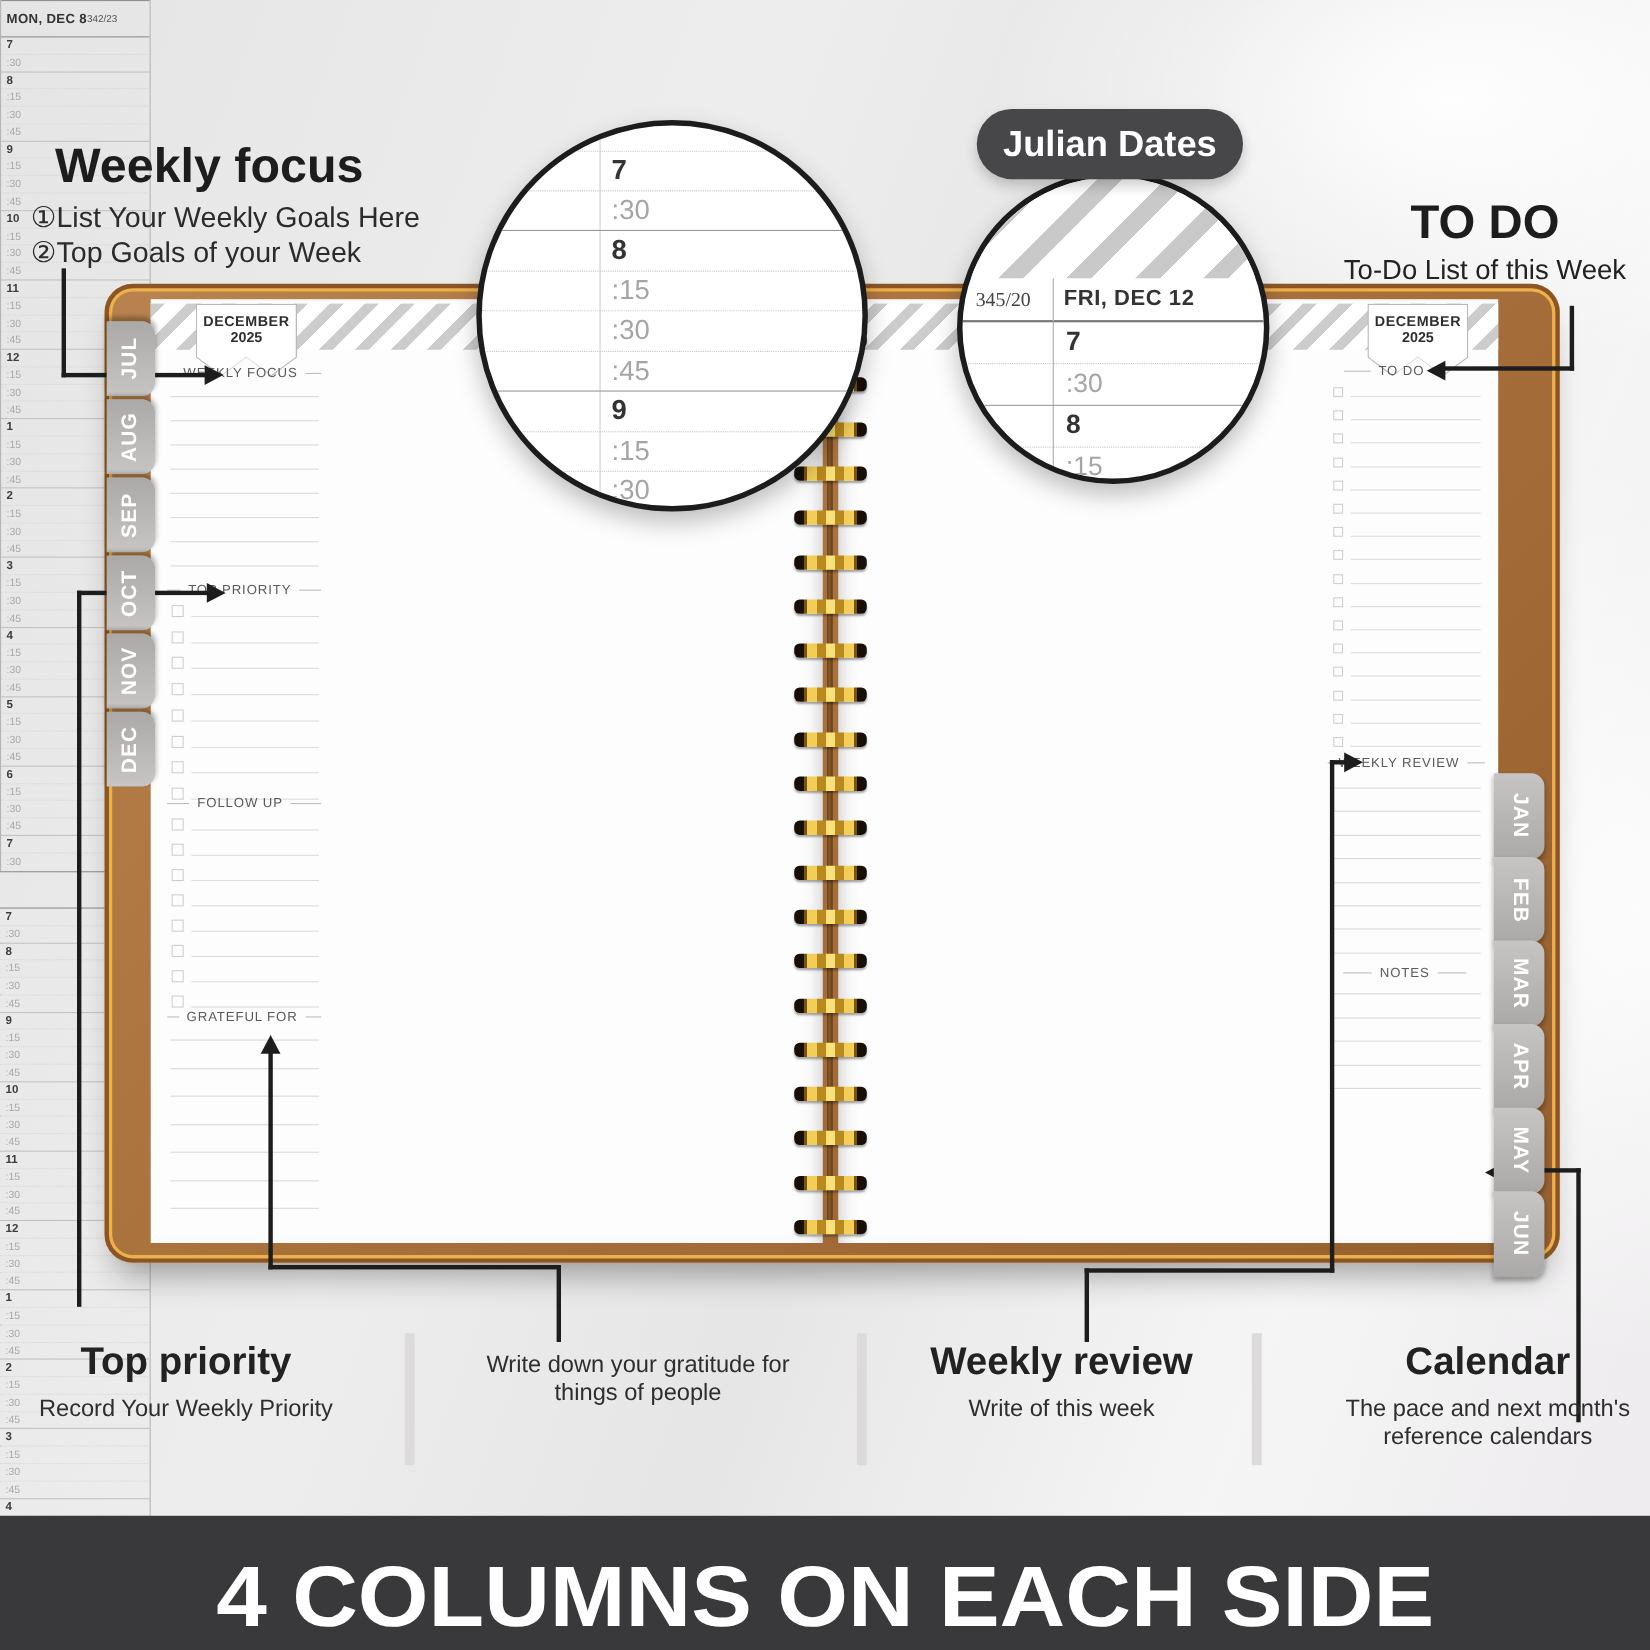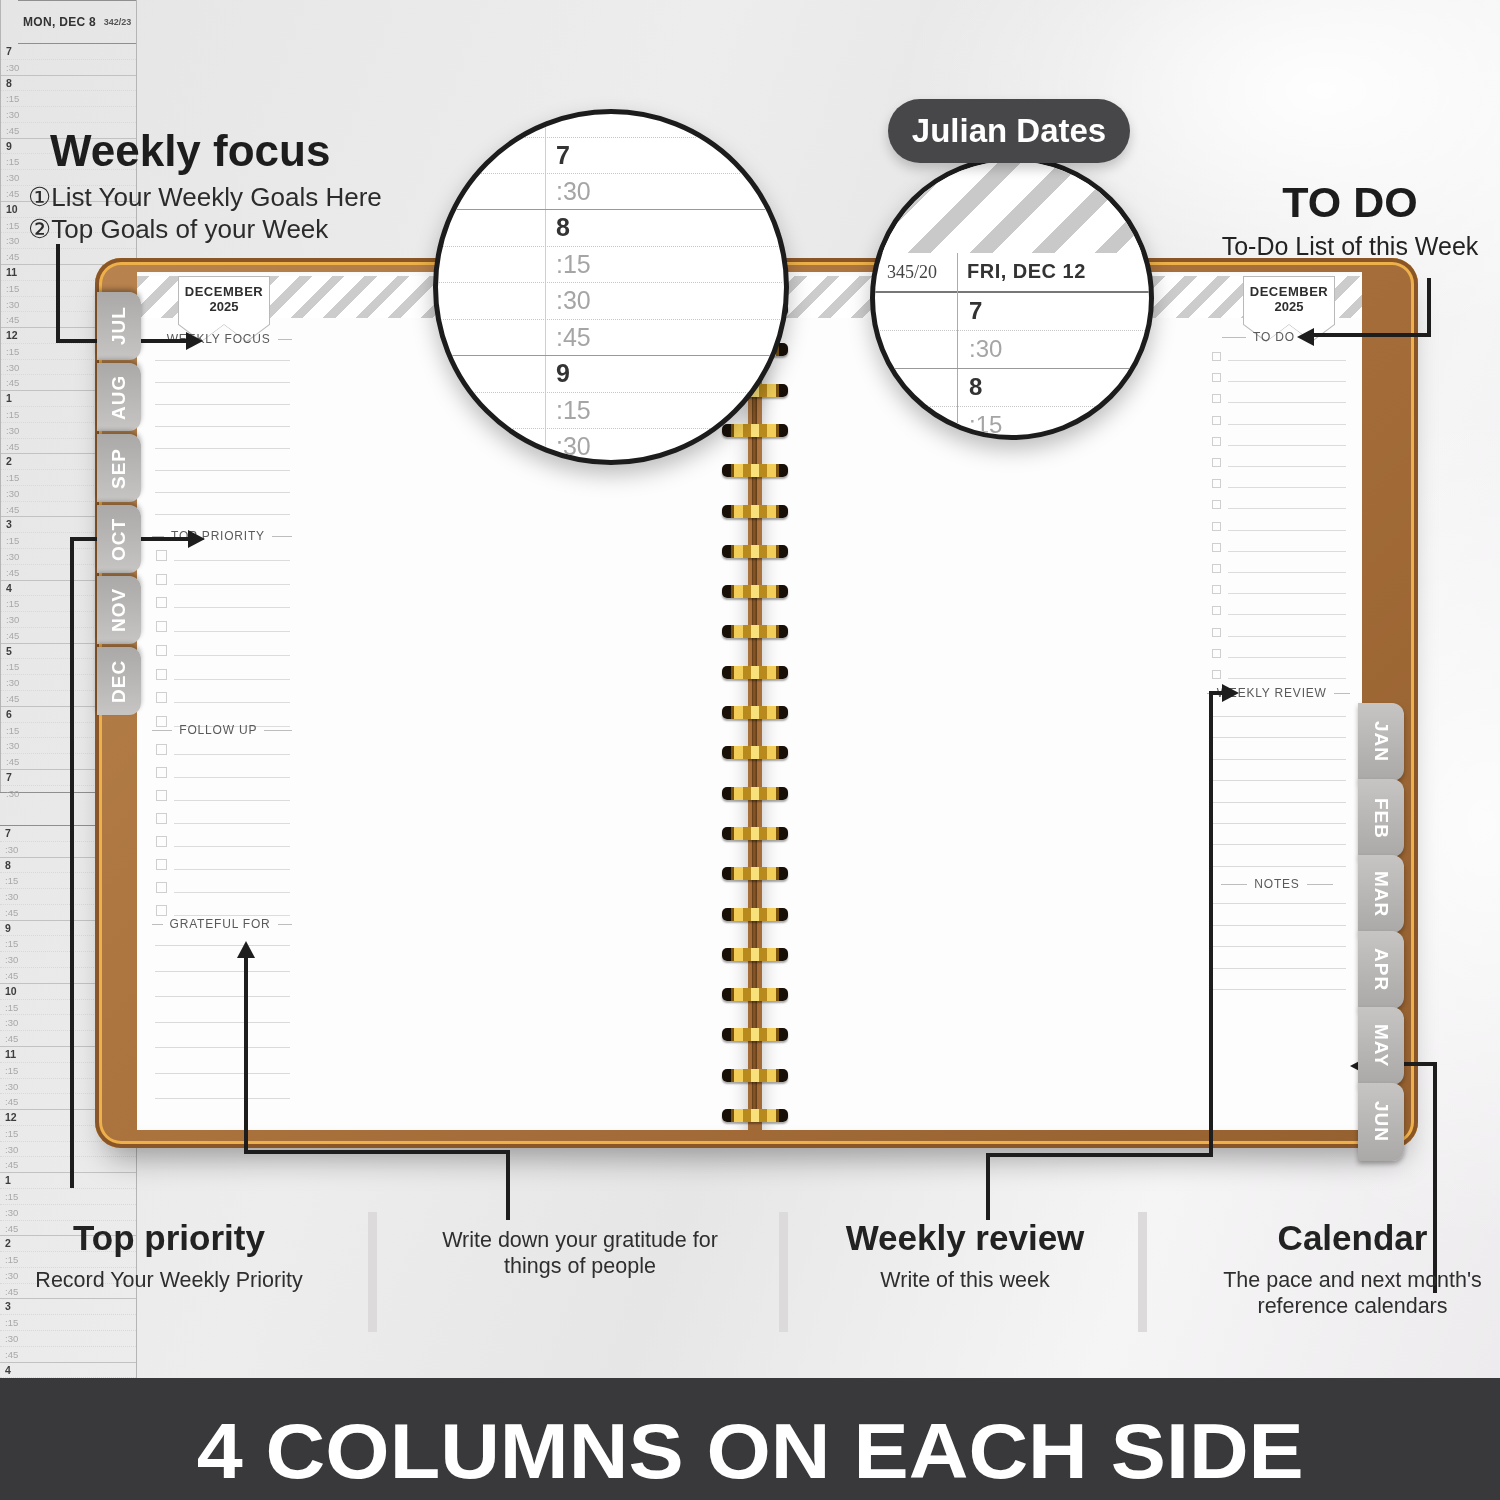--- a/index.html
+++ b/index.html
@@ -193,23 +193,23 @@
         <div class="dash" style="width: 30px;"></div>
       </div>
       <div class="rule" style="left: 155px; width: 135px; top: 945px;"></div>
       <div class="rule" style="left: 155px; width: 135px; top: 970.5px;"></div>
       <div class="rule" style="left: 155px; width: 135px; top: 996px;"></div>
       <div class="rule" style="left: 155px; width: 135px; top: 1021.5px;"></div>
       <div class="rule" style="left: 155px; width: 135px; top: 1047px;"></div>
       <div class="rule" style="left: 155px; width: 135px; top: 1072.5px;"></div>
       <div class="rule" style="left: 155px; width: 135px; top: 1098px;"></div>
       <div style="left: 293px; top: 318px; width: 137.3px; height: 792px; border-right: 1px solid rgb(181, 181, 181); border-left: 1px solid rgb(181, 181, 181);">
-        <div style="height: 44px; display: flex; align-items: center; justify-content: space-between; border-top: 1.5px solid rgb(143, 143, 143); border-bottom: 1.5px solid rgb(143, 143, 143); padding: 0px 5px; margin-left: 17px;">
+        <div style="height: 34px; display: flex; align-items: center; border-top: 1.5px solid rgb(143, 143, 143); border-bottom: 1.5px solid rgb(143, 143, 143); padding: 0px 5px;">
           <span style="font-size: 12px; font-weight: 700; color: rgb(51, 51, 51); letter-spacing: 0.3px;">MON,  DEC 8</span>
-          <span style="font-size: 9px; color: rgb(85, 85, 85); font-weight: bold;">342/23</span>
+          <span style="font-size: 9px; color: rgb(85, 85, 85);">342/23</span>
         </div>
         <div style="height: 15.79px; padding-left: 5px; font-size: 10.5px; line-height: 15px; color: rgb(61, 61, 61); font-weight: 700; border-bottom: 1px dotted rgb(216, 216, 216);">7</div>
         <div style="height: 15.79px; padding-left: 5px; font-size: 9.5px; line-height: 15px; color: rgb(168, 168, 168); font-weight: 400; border-bottom: 1px solid rgb(194, 194, 194);">:30</div>
         <div style="height: 15.79px; padding-left: 5px; font-size: 10.5px; line-height: 15px; color: rgb(61, 61, 61); font-weight: 700; border-bottom: 1px dotted rgb(216, 216, 216);">8</div>
         <div style="height: 15.79px; padding-left: 5px; font-size: 9.5px; line-height: 15px; color: rgb(168, 168, 168); font-weight: 400; border-bottom: 1px dotted rgb(216, 216, 216);">:15</div>
         <div style="height: 15.79px; padding-left: 5px; font-size: 9.5px; line-height: 15px; color: rgb(168, 168, 168); font-weight: 400; border-bottom: 1px dotted rgb(216, 216, 216);">:30</div>
         <div style="height: 15.79px; padding-left: 5px; font-size: 9.5px; line-height: 15px; color: rgb(168, 168, 168); font-weight: 400; border-bottom: 1px solid rgb(194, 194, 194);">:45</div>
         <div style="height: 15.79px; padding-left: 5px; font-size: 10.5px; line-height: 15px; color: rgb(61, 61, 61); font-weight: 700; border-bottom: 1px dotted rgb(216, 216, 216);">9</div>
         <div style="height: 15.79px; padding-left: 5px; font-size: 9.5px; line-height: 15px; color: rgb(168, 168, 168); font-weight: 400; border-bottom: 1px dotted rgb(216, 216, 216);">:15</div>
         <div style="height: 15.79px; padding-left: 5px; font-size: 9.5px; line-height: 15px; color: rgb(168, 168, 168); font-weight: 400; border-bottom: 1px dotted rgb(216, 216, 216);">:30</div>

